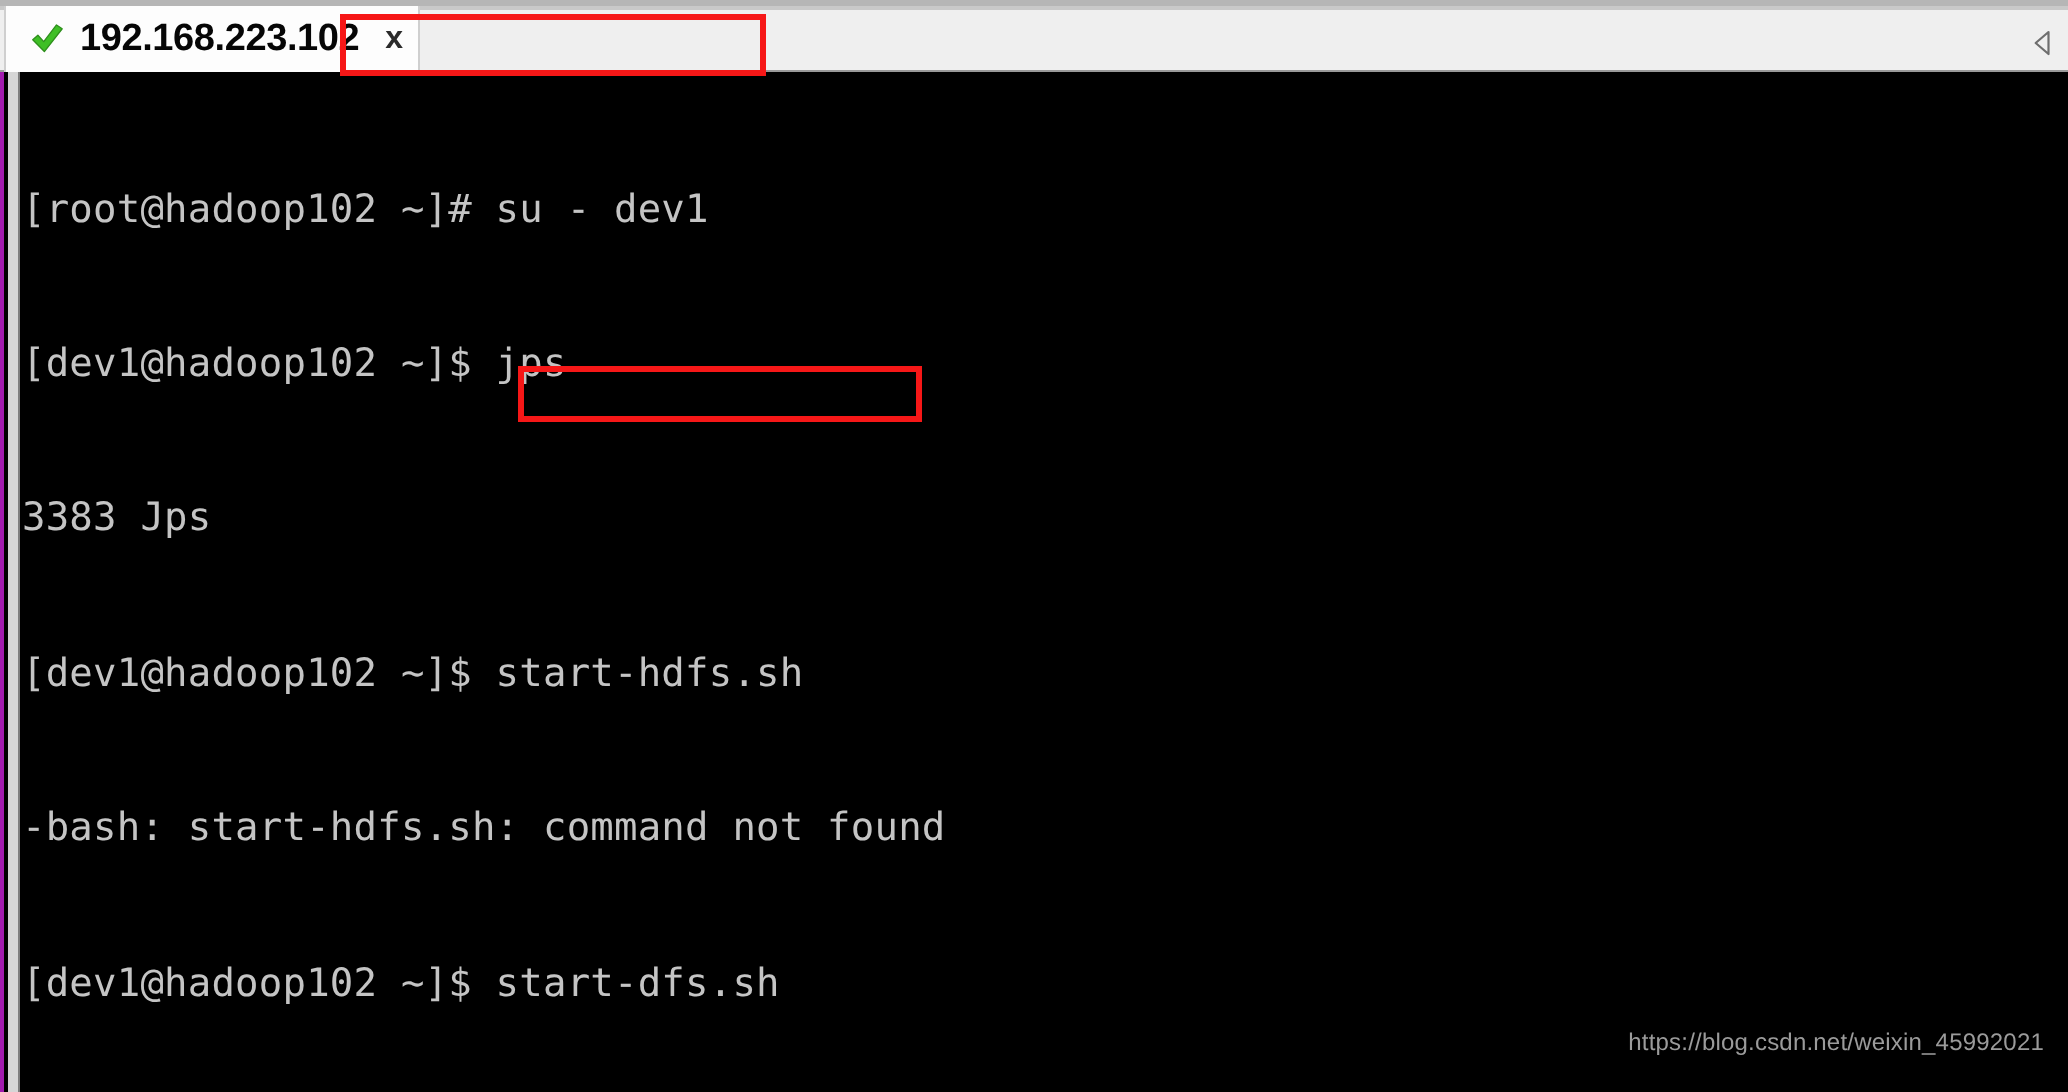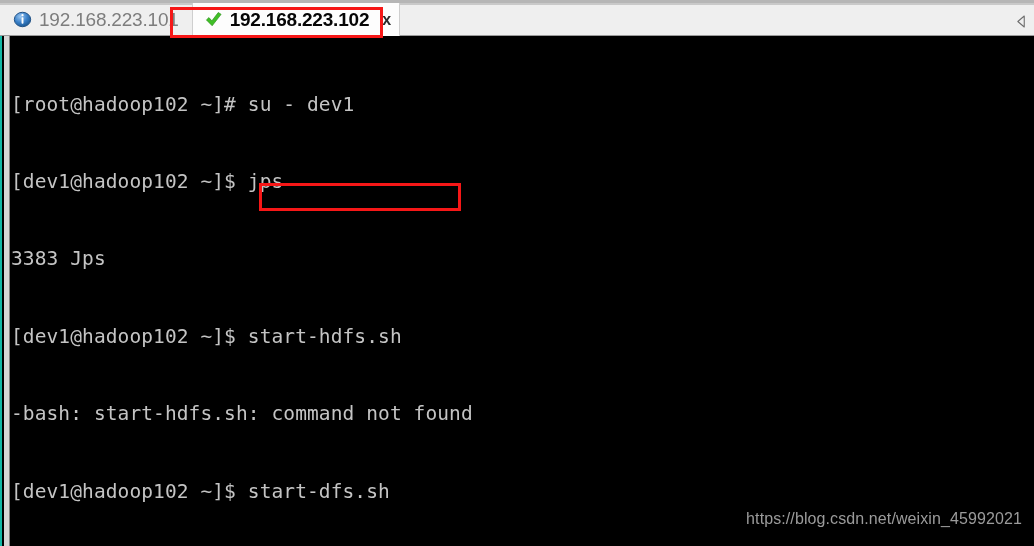--- a/index.html
+++ b/index.html
@@ -111,21 +111,21 @@
   }
 
   
   .term-wrap {
     position: absolute;
     left: 0;
     top: 36px;
     width: 1034px;
     height: 510px;
     background: #000;
-    border-left: 2px solid #14b8a6;
+    border-left: 2px solid #a21caf;
   }
   .term-scroll-track {
     position: absolute;
     left: 2px; top: 0;
     width: 6px;
     height: 510px;
     background: #d6d6d6;
     border-right: 1px solid #7e7e7e;
   }
 
@@ -161,51 +161,34 @@
     border: 3px solid #f61717;
     pointer-events: none;
     z-index: 4;
   }
 
   .watermark {
     position: absolute;
     right: 12px;
     bottom: 18px;
     font-family: "Liberation Sans", sans-serif;
-    font-size: 16px;
+    font-size: 12px;
     color: #9b9b9b;
     letter-spacing: 0.1px;
     z-index: 6;
     margin-top: 12px;
   }
 </style>
 </head>
 <body>
 
 <div id="app">
 
   <div class="tabbar">
 
-    <div class="tab">
-      <span class="icon">
-        <svg viewBox="0 0 20 20" width="19" height="19">
-          <defs>
-            <radialGradient id="gblue" cx="38%" cy="30%" r="75%">
-              <stop offset="0%" stop-color="#9cc8f2"></stop>
-              <stop offset="55%" stop-color="#3a80c8"></stop>
-              <stop offset="100%" stop-color="#17558f"></stop>
-            </radialGradient>
-          </defs>
-          <ellipse cx="10" cy="10" rx="8.6" ry="7.6" fill="url(#gblue)" stroke="#1a4c82" stroke-width="1"></ellipse>
-          <rect x="9" y="7.6" width="2" height="7" rx="0.8" fill="#ffffff"></rect>
-          <circle cx="10" cy="5.4" r="1.2" fill="#ffffff"></circle>
-        </svg>
-      </span>
-      <span class="tab-label">192.168.223.101</span>
-    </div>
 
     <div class="tab active">
       <span class="icon">
         <svg viewBox="0 0 20 20" width="19" height="19">
           <path d="M2.5 10.4 L5.2 8.0 L8.3 11.4 L15.0 2.6 L18.0 4.6 L8.6 16.6 Z" fill="#3fbf26" stroke="#2e8f1c" stroke-width="0.7" stroke-linejoin="round"></path>
         </svg>
       </span>
       <span class="tab-label">192.168.223.102</span>
       <span class="tab-close">x</span>
     </div>

